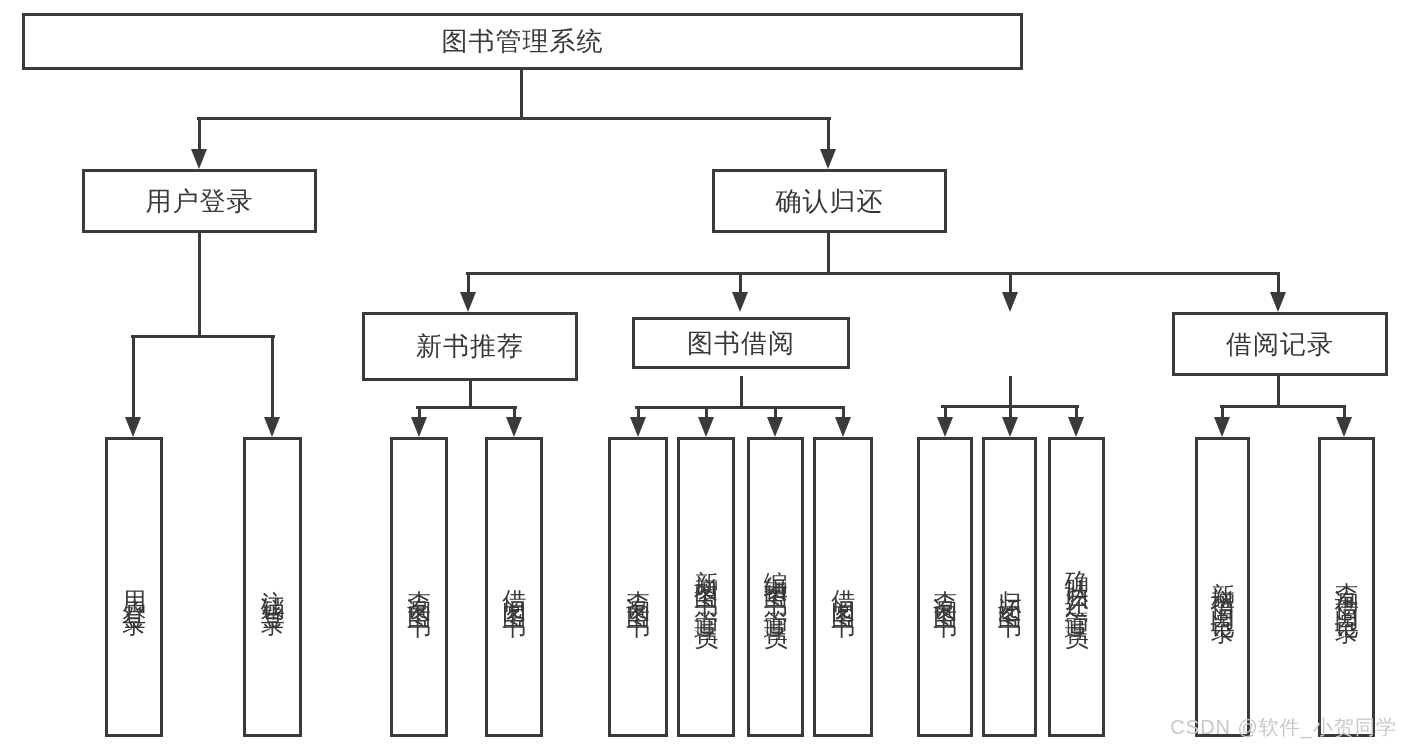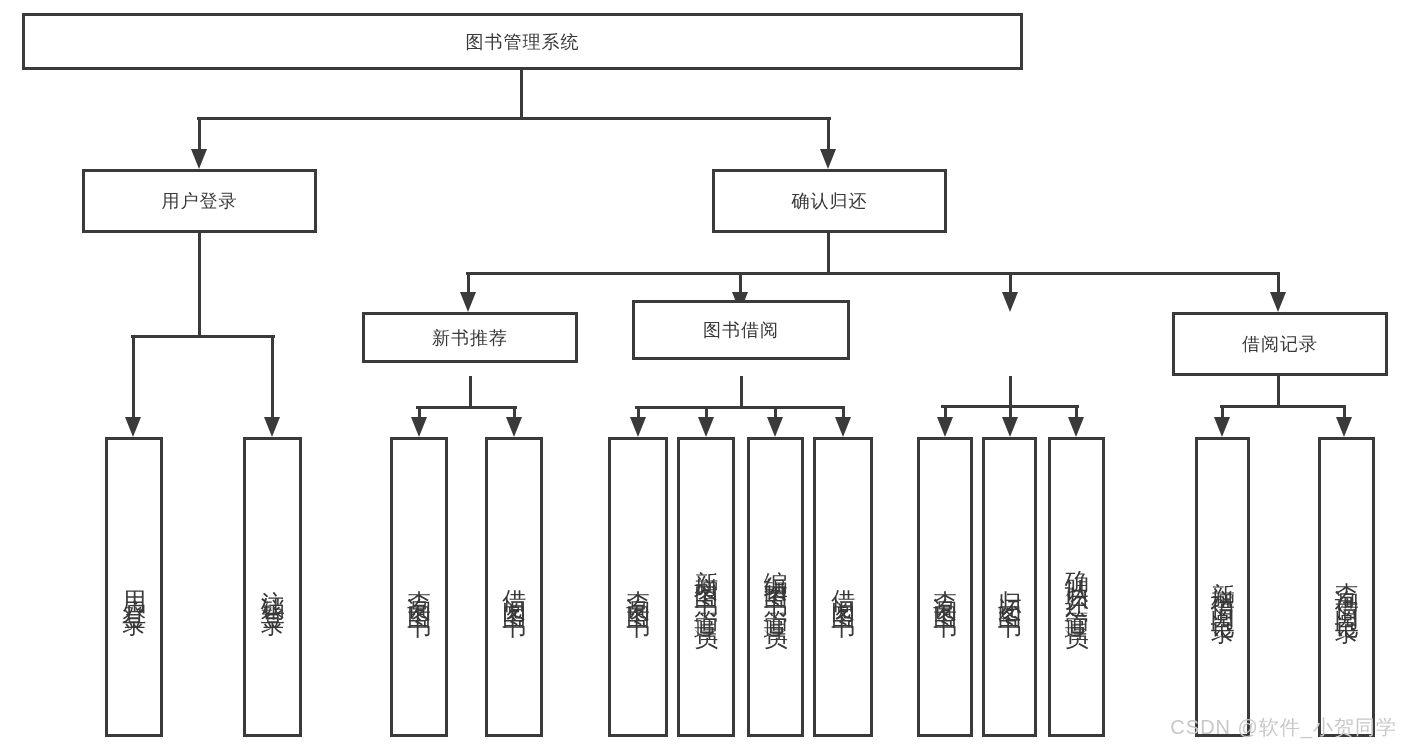--- a/index.html
+++ b/index.html
@@ -3,21 +3,21 @@
 <meta charset="utf-8">
 <style>
   html,body{margin:0;padding:0;background:#ffffff;}
   .canvas{
     position:relative;width:1405px;height:747px;background:#ffffff;overflow:hidden;
     font-family:"Liberation Sans",sans-serif;color:#333333;
   }
   .node{
     position:absolute;box-sizing:border-box;border:3px solid #3a3a3a;background:#ffffff;
     display:flex;align-items:center;justify-content:center;
-    font-size:18px;color:#383838;letter-spacing:1px;white-space:nowrap;
+    font-size:26px;color:#383838;letter-spacing:1px;white-space:nowrap;
   }
   .leaf{
     writing-mode:vertical-rl;text-orientation:mixed;
     font-size:24px;letter-spacing:8px;line-height:1.1;white-space:normal;
   }
   .vl{position:absolute;width:3px;background:#3a3a3a;}
   .hl{position:absolute;height:3px;background:#3a3a3a;}
   .arr{
     position:absolute;width:0;height:0;
     border-left:8px solid transparent;border-right:8px solid transparent;
@@ -96,24 +96,24 @@
     <span>图书管理系统</span>
   </div>
 
   <div class="node" style="left:82px;top:169px;width:235px;height:64px">
     <span>用户登录</span>
   </div>
   <div class="node" style="left:712px;top:169px;width:235px;height:64px">
     <span>确认归还</span>
   </div>
 
-  <div class="node" style="left:362px;top:312px;width:216px;height:51px">
+  <div class="node" style="left:362px;top:312px;width:216px;height:69px">
     <span>新书推荐</span>
   </div>
-  <div class="node" style="left:632px;top:300px;width:218px;height:60px">
+  <div class="node" style="left:632px;top:317px;width:218px;height:52px">
     <span>图书借阅</span>
   </div>
   <div class="node" style="left:1172px;top:312px;width:216px;height:64px">
     <span>借阅记录</span>
   </div>
 
   <div class="node leaf" style="left:105px;top:437px;width:58px;height:300px">
     <span>用户登录</span>
   </div>
   <div class="node leaf" style="left:243px;top:437px;width:59px;height:300px">

